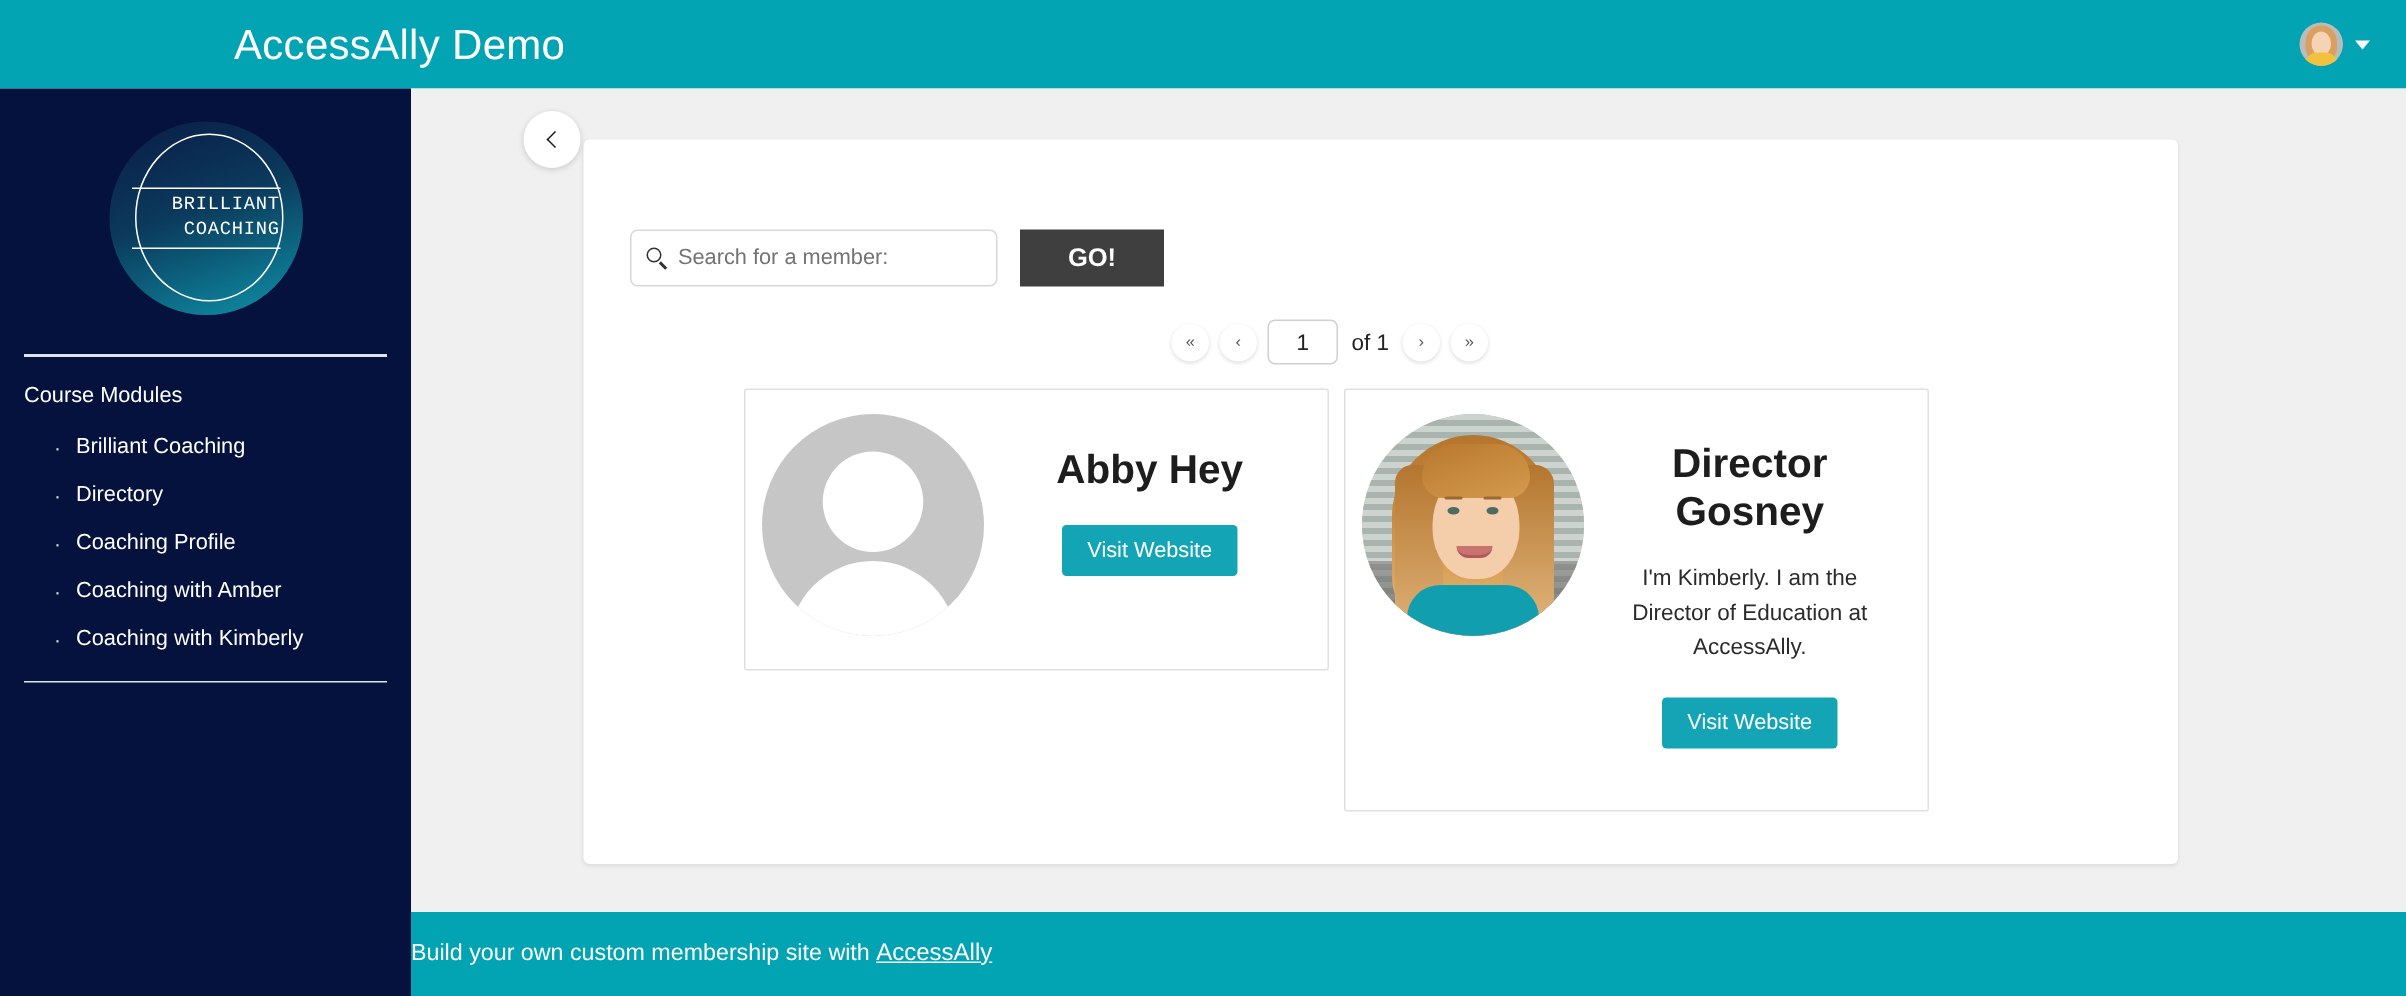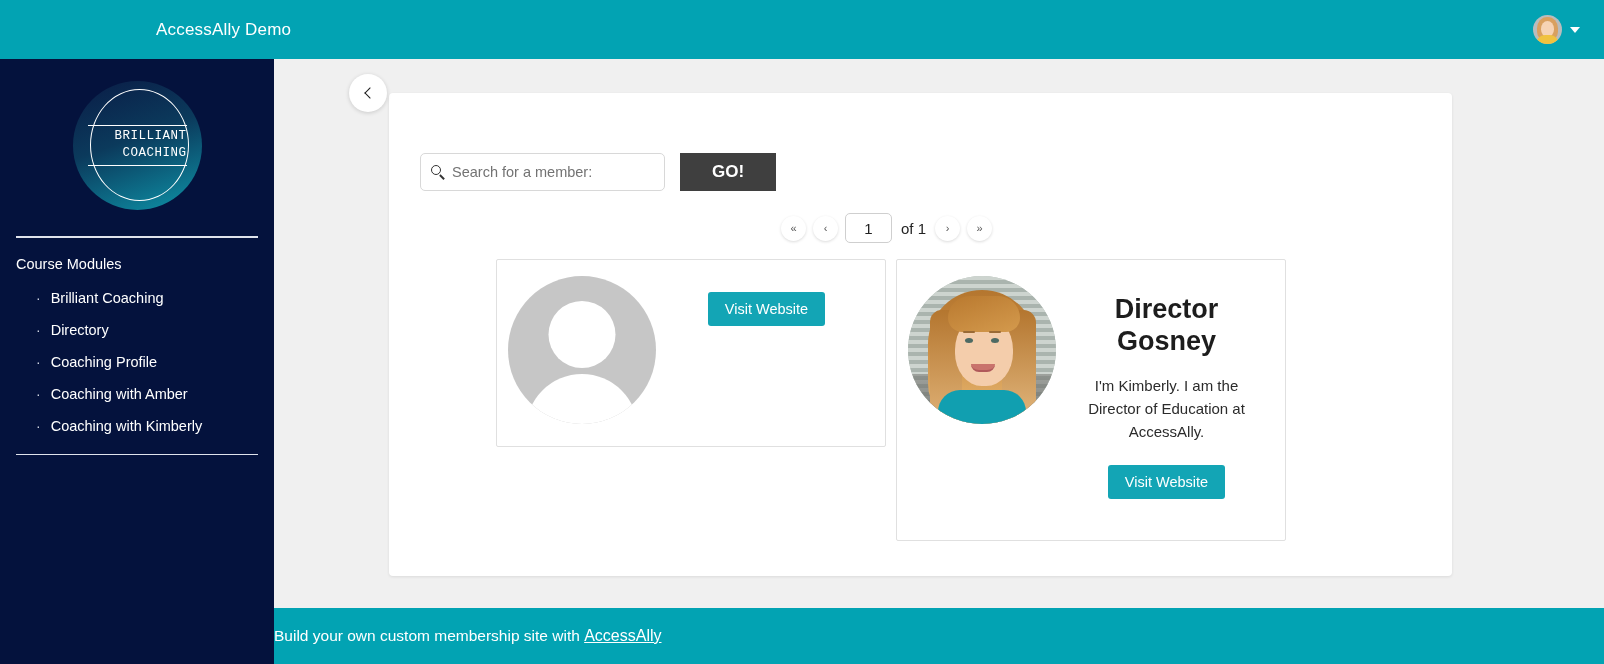--- a/index.html
+++ b/index.html
@@ -9,21 +9,21 @@
     background:#f0f0f0;
     -webkit-font-smoothing:antialiased;
   }
 
   
   .header {
     position:absolute; top:0; left:0; width:1604px; height:59px;
     background:#02a3b3; display:flex; align-items:center;
   }
   .header-title {
-    margin-left:156px; color:#ffffff; font-size:17px; letter-spacing:.2px;
+    margin-left:156px; color:#ffffff; font-size:28px; letter-spacing:.2px;
   }
   .header-right {
     margin-left:auto; margin-right:24px; display:flex; align-items:center; gap:8px;
   }
   .avatar-sm {
     width:29px; height:29px; border-radius:50%; overflow:hidden;
     background:#b9bcbd; position:relative; display:block;
   }
   .avatar-sm .av-hair {
     position:absolute; left:4px; top:2px; width:21px; height:24px;
@@ -325,20 +325,21 @@
     <div class="cards">
 
       <div class="card card-a">
         <div class="card-media">
           <div class="ph-avatar">
             <span class="head"></span>
               <span class="shoulders"></span>
           </div>
         </div>
         <div class="card-body">
+          <div class="member-name">Abby Hey</div>
           <button class="visit-btn">Visit Website</button>
         </div>
       </div>
 
       <div class="card card-b">
         <div class="card-media">
           <div class="photo">
             <span class="stripes"></span>
             <span class="wall-dark"></span>
             <span class="hair-back"></span>

